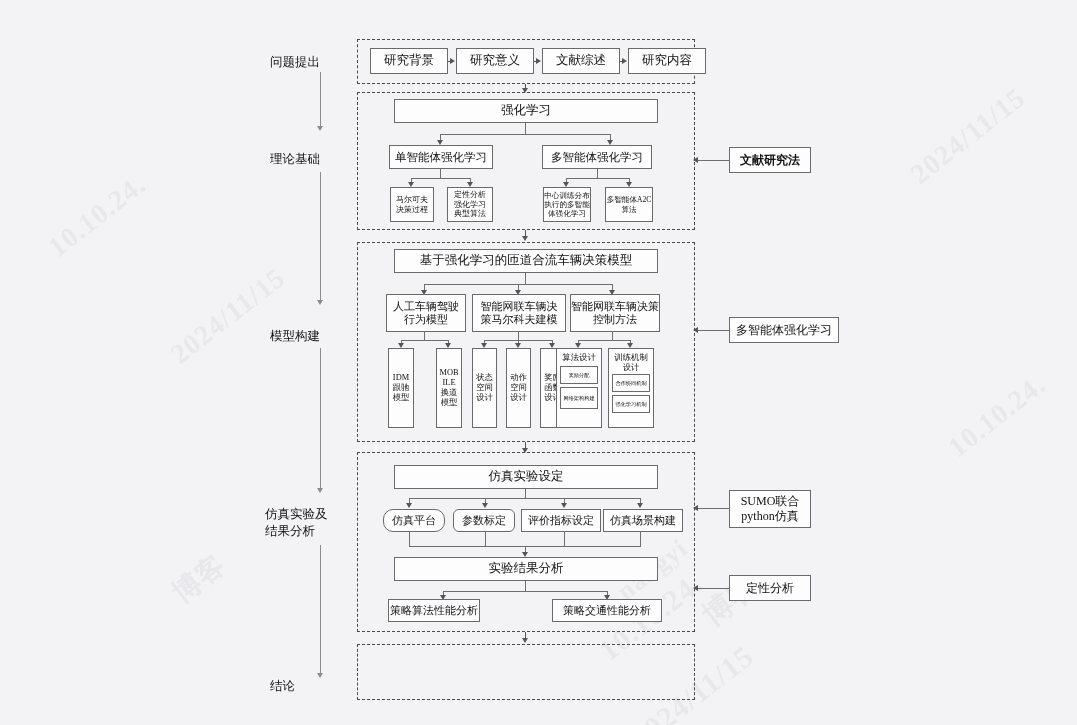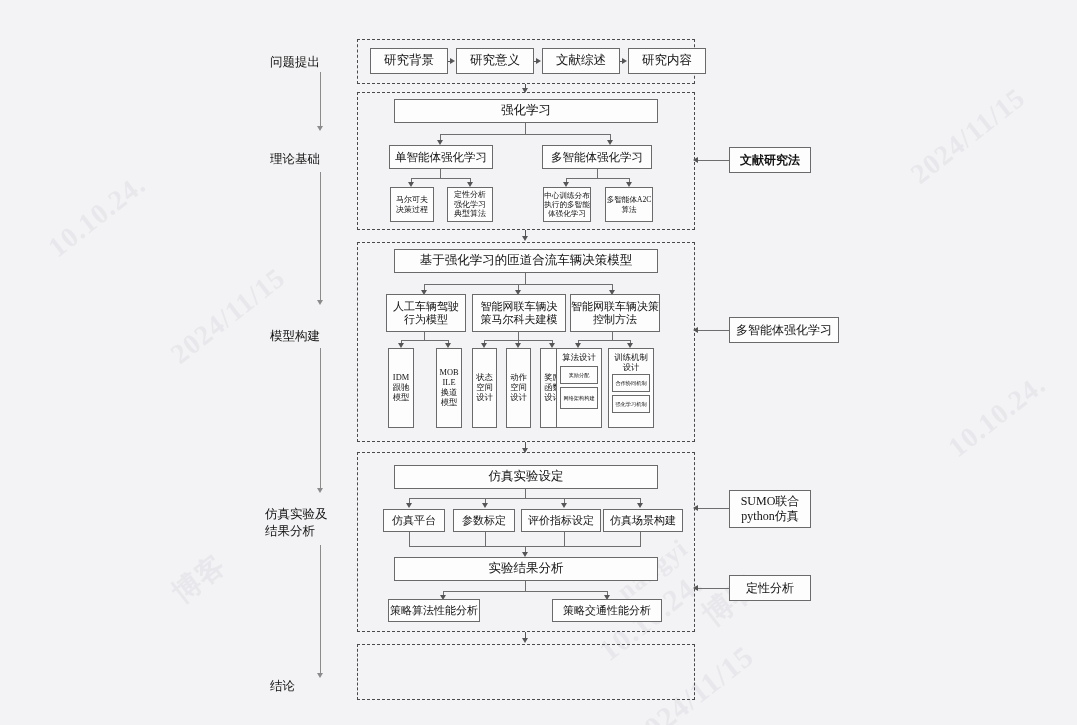--- a/index.html
+++ b/index.html
@@ -271,22 +271,22 @@
   <div class="ln lnh" style="left:409px;top:498px;width:231px;"></div>
   <div class="ln lnv" style="left:409px;top:498px;height:7px;"></div>
   <div class="arrow arr-down" style="left:406px;top:503px;"></div>
   <div class="ln lnv" style="left:485px;top:498px;height:7px;"></div>
   <div class="arrow arr-down" style="left:482px;top:503px;"></div>
   <div class="ln lnv" style="left:564px;top:498px;height:7px;"></div>
   <div class="arrow arr-down" style="left:561px;top:503px;"></div>
   <div class="ln lnv" style="left:640px;top:498px;height:7px;"></div>
   <div class="arrow arr-down" style="left:637px;top:503px;"></div>
 
-  <div class="box" style="left:383px;top:509px;width:62px;height:23px;font-size:11px;">仿真平台</div>
-  <div class="box" style="left:453px;top:509px;width:62px;height:23px;font-size:11px;">参数标定</div>
+  <div class="box" style="left:383px;top:509px;width:62px;height:23px;font-size:11px;border-radius:10px;">仿真平台</div>
+  <div class="box" style="left:453px;top:509px;width:62px;height:23px;font-size:11px;border-radius:6px;">参数标定</div>
   <div class="box" style="left:521px;top:509px;width:80px;height:23px;font-size:11px;">评价指标设定</div>
   <div class="box" style="left:603px;top:509px;width:80px;height:23px;font-size:11px;">仿真场景构建</div>
 
   <div class="ln lnv" style="left:409px;top:532px;height:14px;"></div>
   <div class="ln lnv" style="left:485px;top:532px;height:14px;"></div>
   <div class="ln lnv" style="left:564px;top:532px;height:14px;"></div>
   <div class="ln lnv" style="left:640px;top:532px;height:14px;"></div>
   <div class="ln lnh" style="left:409px;top:546px;width:232px;"></div>
   <div class="ln lnv" style="left:525px;top:546px;height:8px;"></div>
   <div class="arrow arr-down" style="left:522px;top:552px;"></div>

